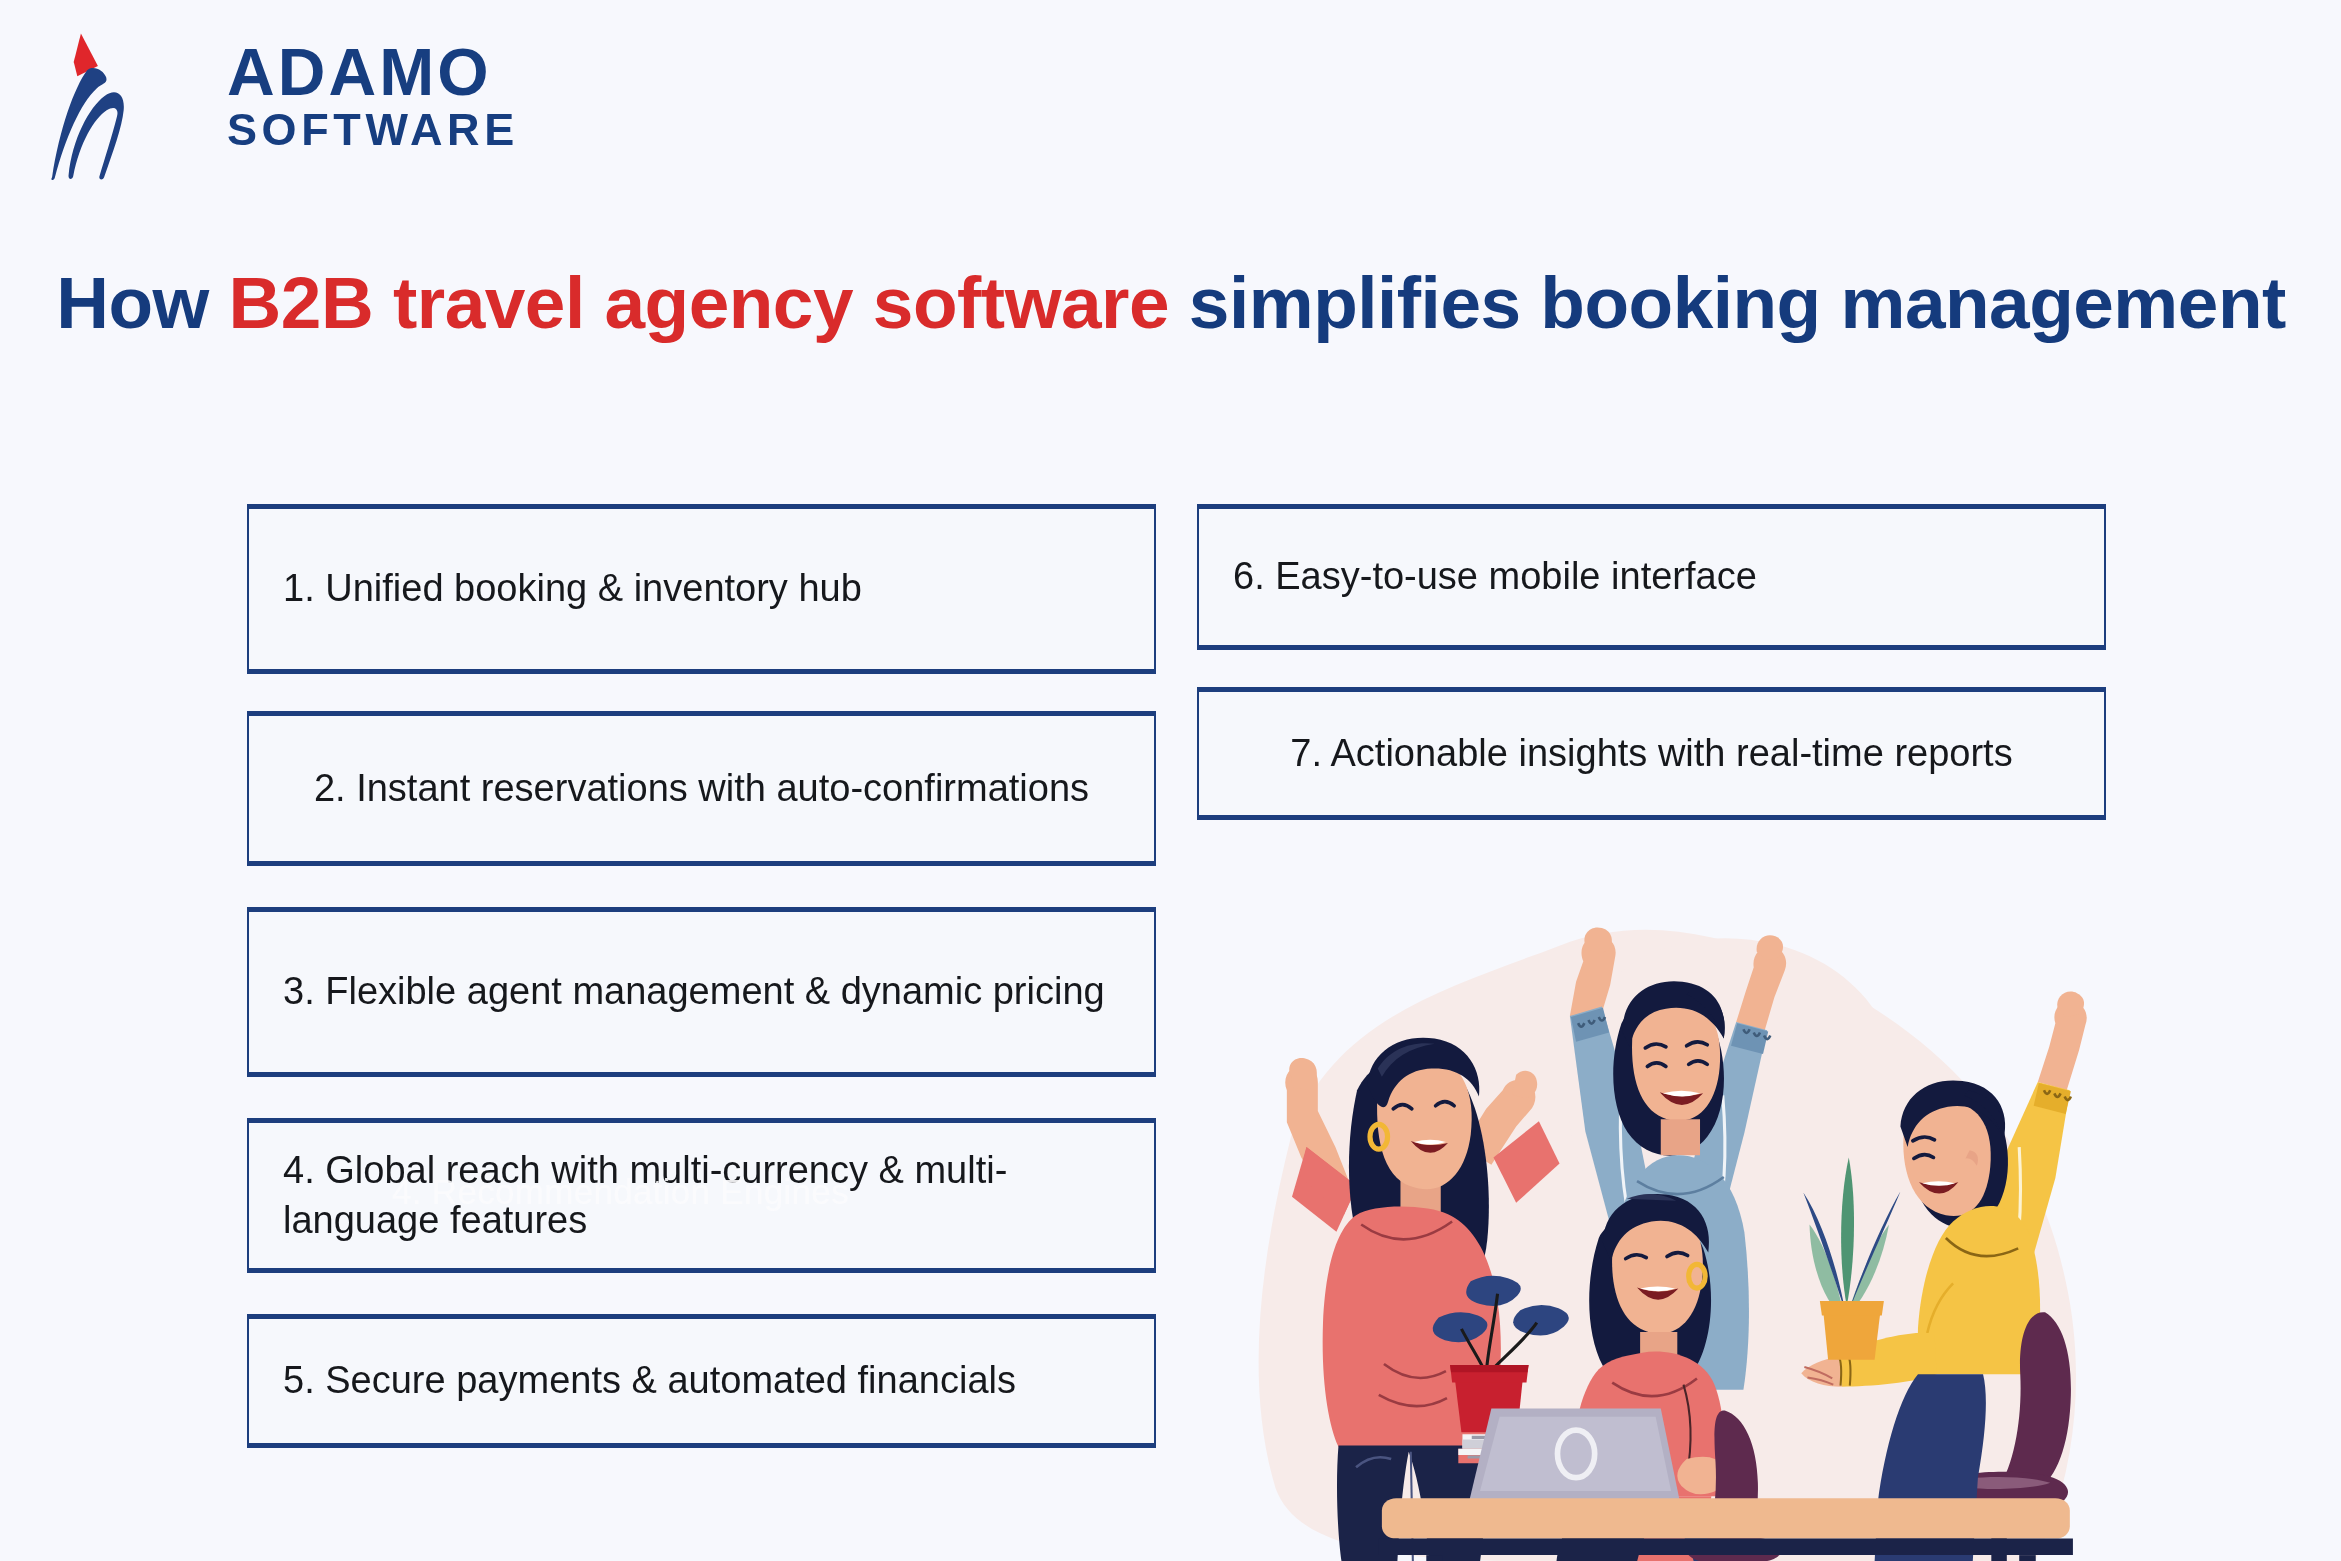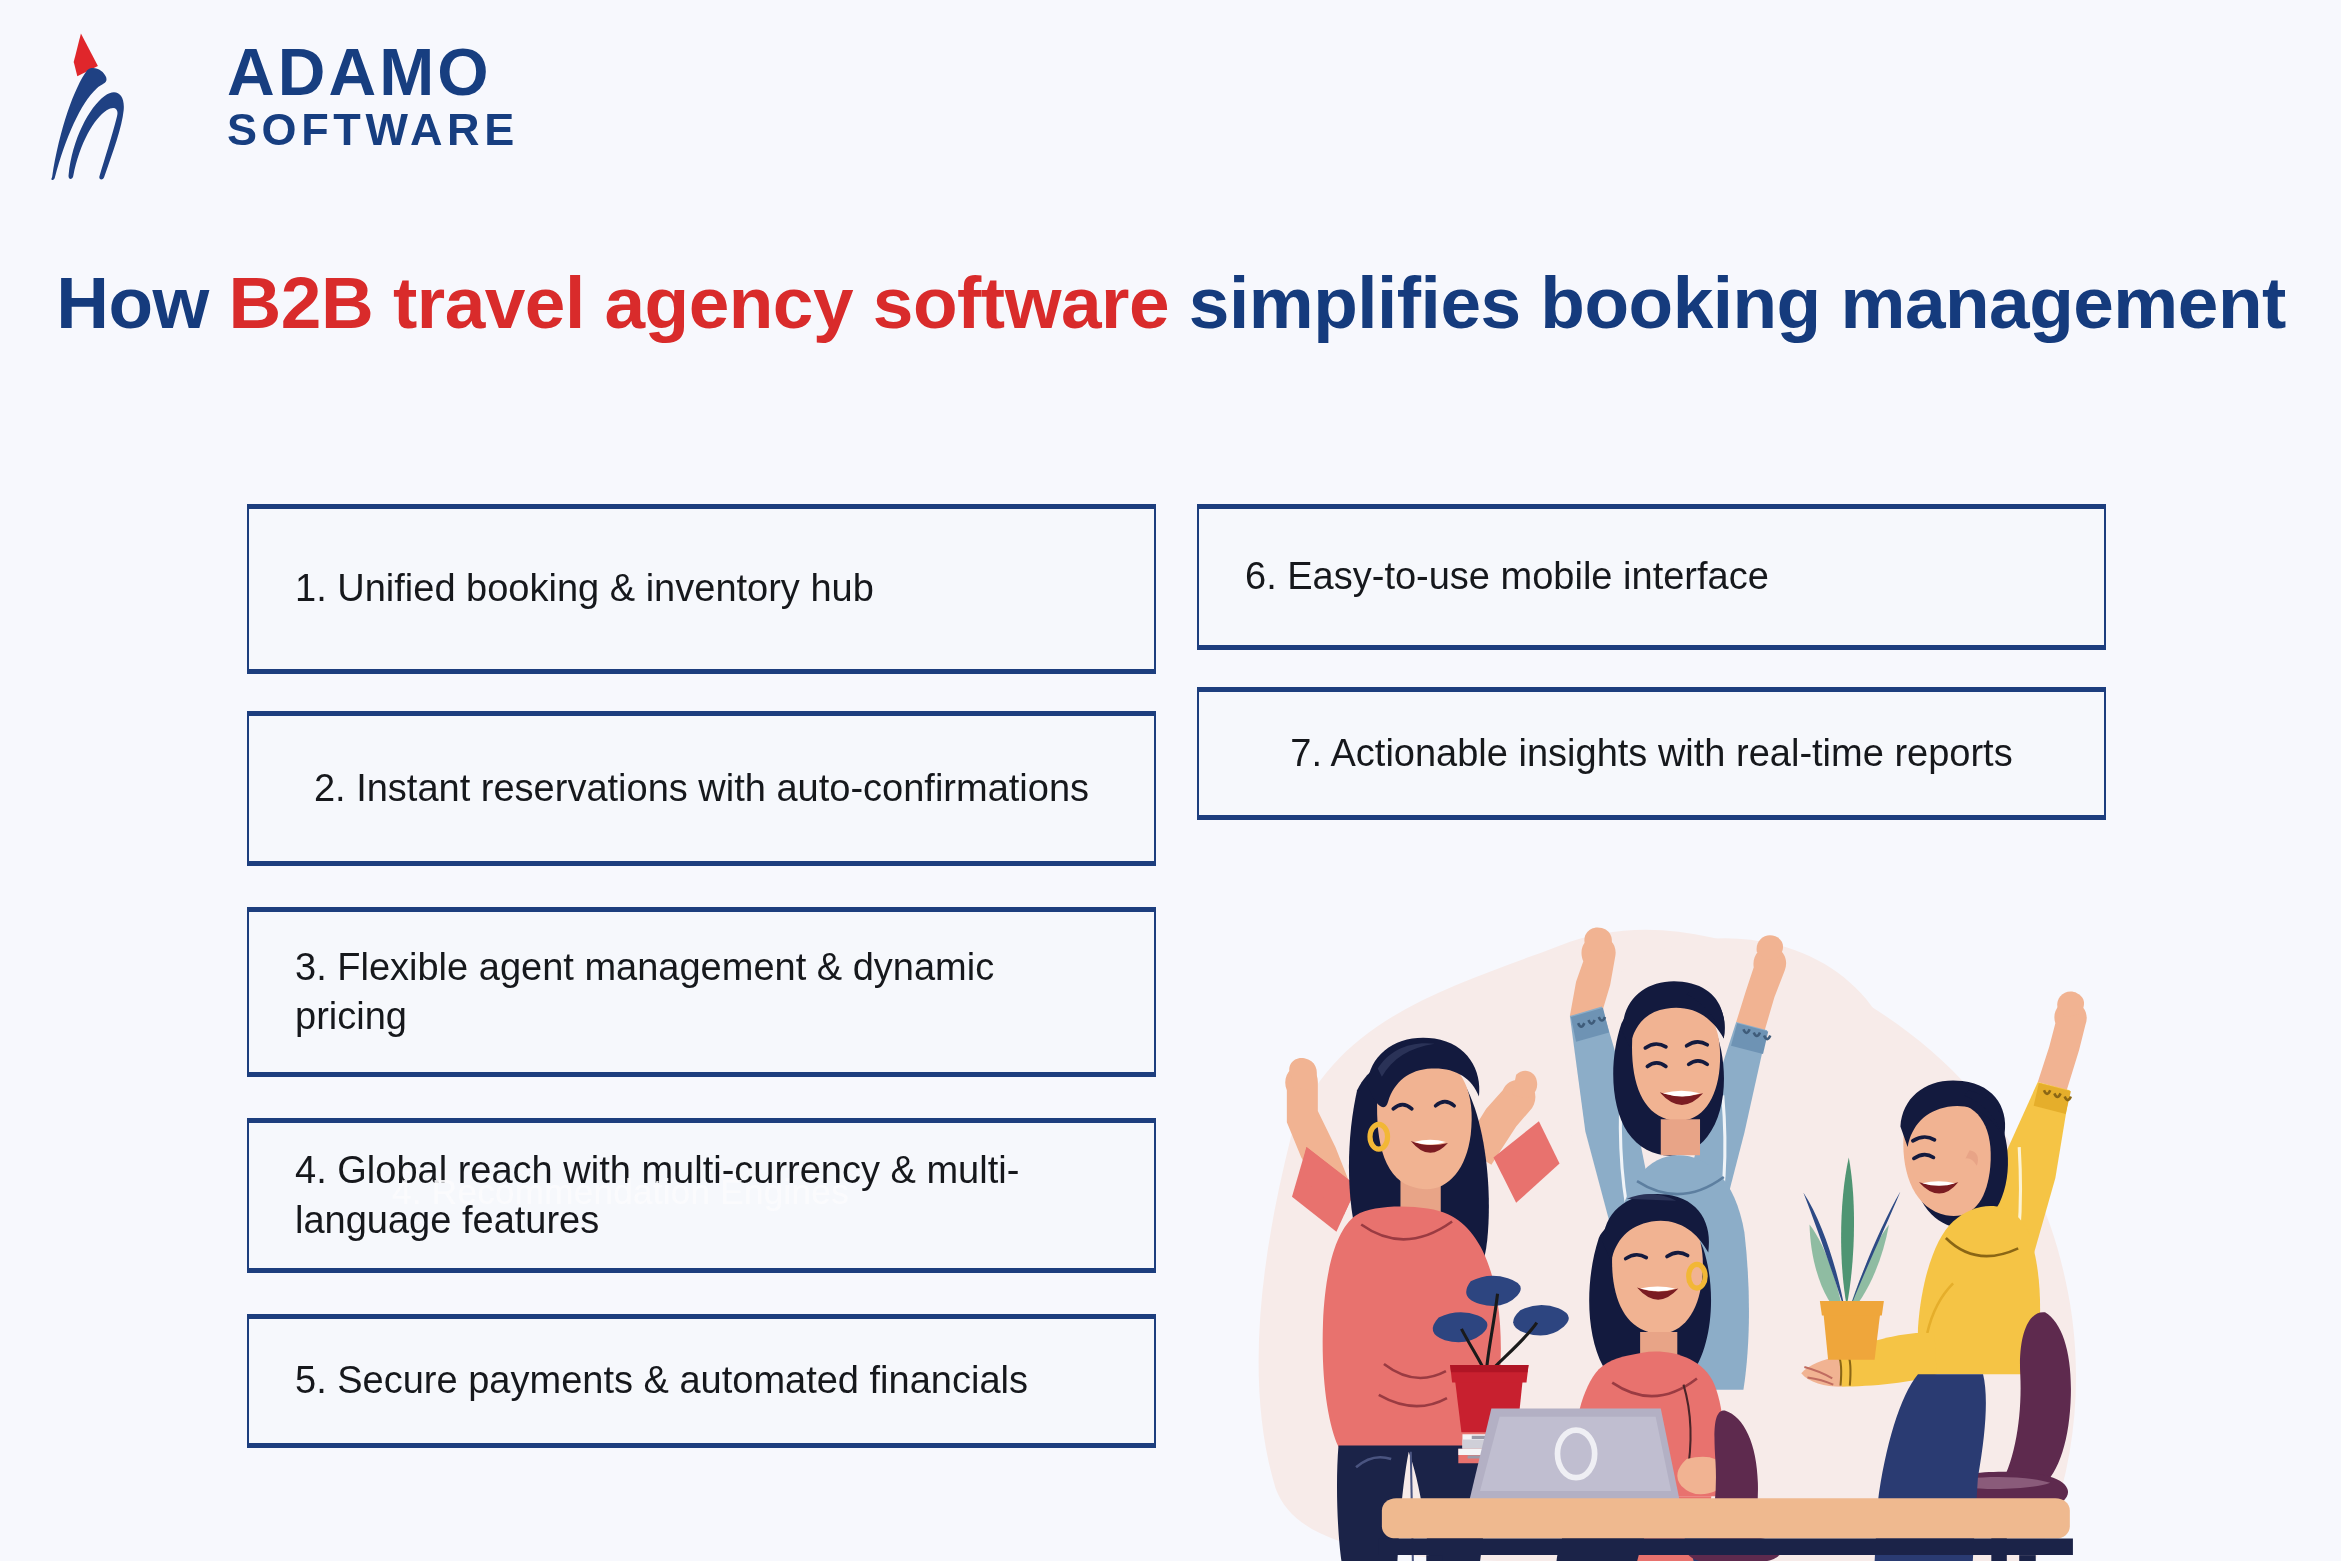--- a/index.html
+++ b/index.html
@@ -36,21 +36,21 @@
   .col{position:absolute;}
   .col-left{left:247px;top:504px;width:909px;}
   .col-right{left:1197px;top:504px;width:909px;}
 
   .box{
     box-sizing:border-box;
     background:#F6F8FC;
     border:2.1px solid #1D3E7E;
     border-top-width:5.7px;border-bottom-width:5.7px;
     display:flex;align-items:center;
-    padding:0 46px;
+    padding:0 34px;
     position:relative;
   }
   .box-txt{
     font-size:38px;line-height:1.30;color:#16181C;
     font-weight:400;
   }
 
   .l1{height:170px;margin-bottom:37px;}
   .l2{height:155px;margin-bottom:41px;justify-content:center;}
   .l3{height:170px;margin-bottom:41px;}

